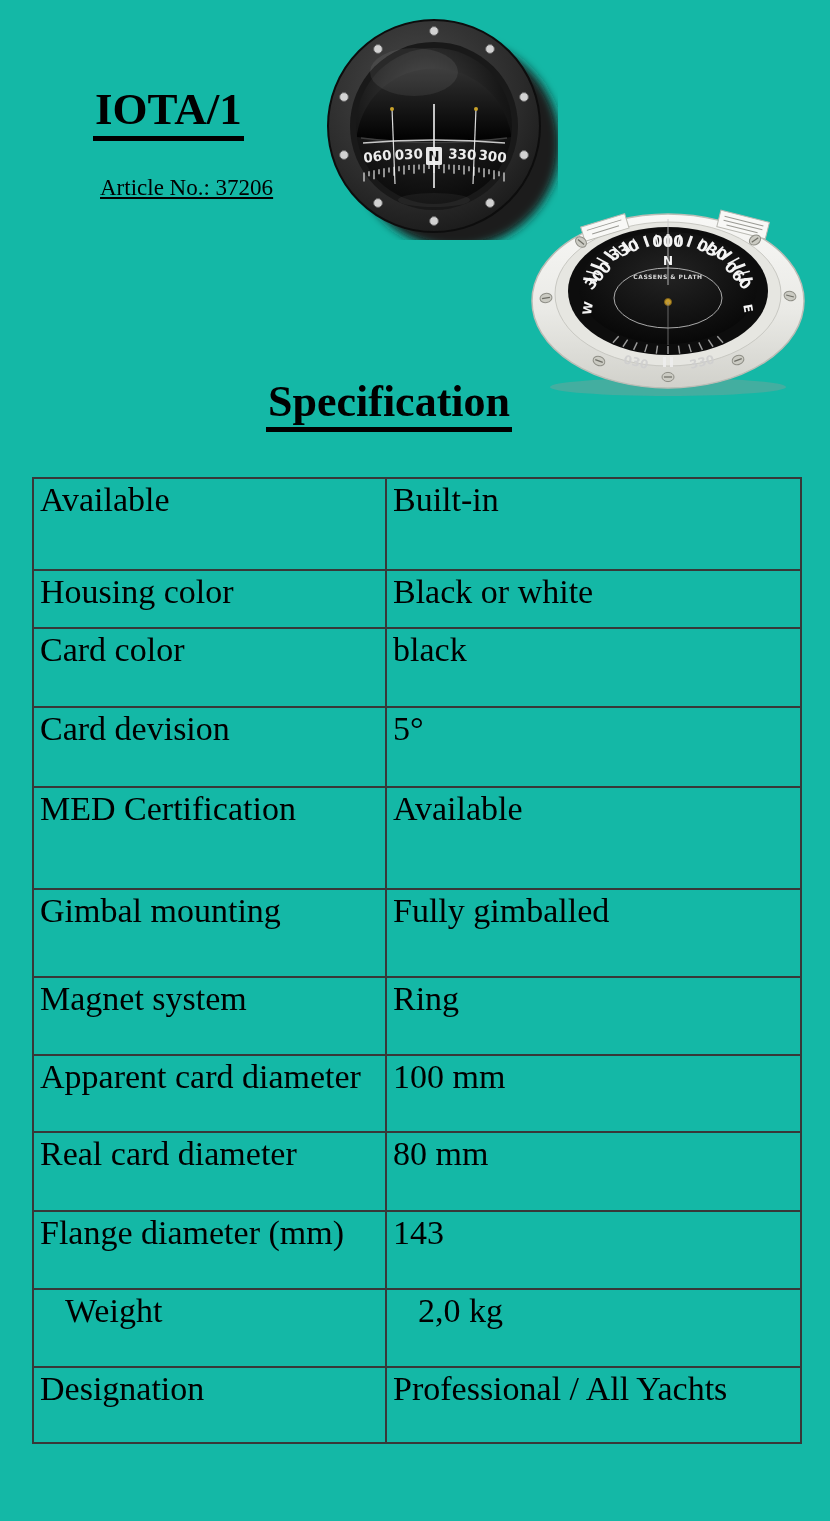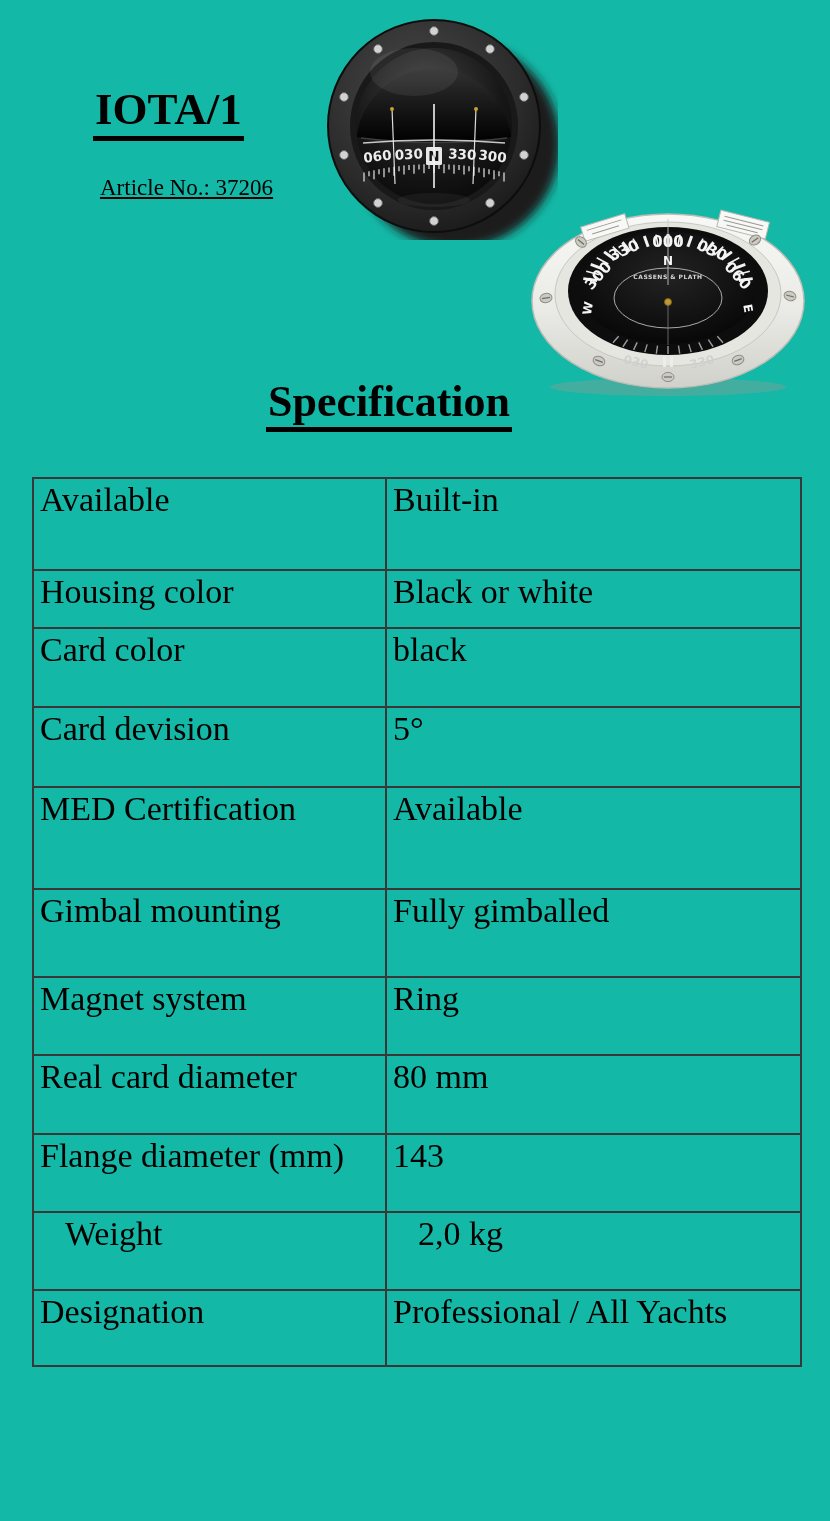--- a/index.html
+++ b/index.html
@@ -301,20 +301,24 @@
           <td>Available</td>
         </tr>
       <tr class="r5">
           <td>Gimbal mounting</td>
           <td>Fully gimballed</td>
         </tr>
       <tr class="r6">
           <td>Magnet system</td>
           <td>Ring</td>
         </tr>
+      <tr class="r7">
+          <td>Apparent card diameter</td>
+          <td>100 mm</td>
+        </tr>
       <tr class="r8">
           <td>Real card diameter</td>
           <td>80 mm</td>
         </tr>
       <tr class="r10">
           <td>Flange diameter (mm)</td>
           <td>143</td>
         </tr>
       <tr class="r11">
           <td>Weight</td>

